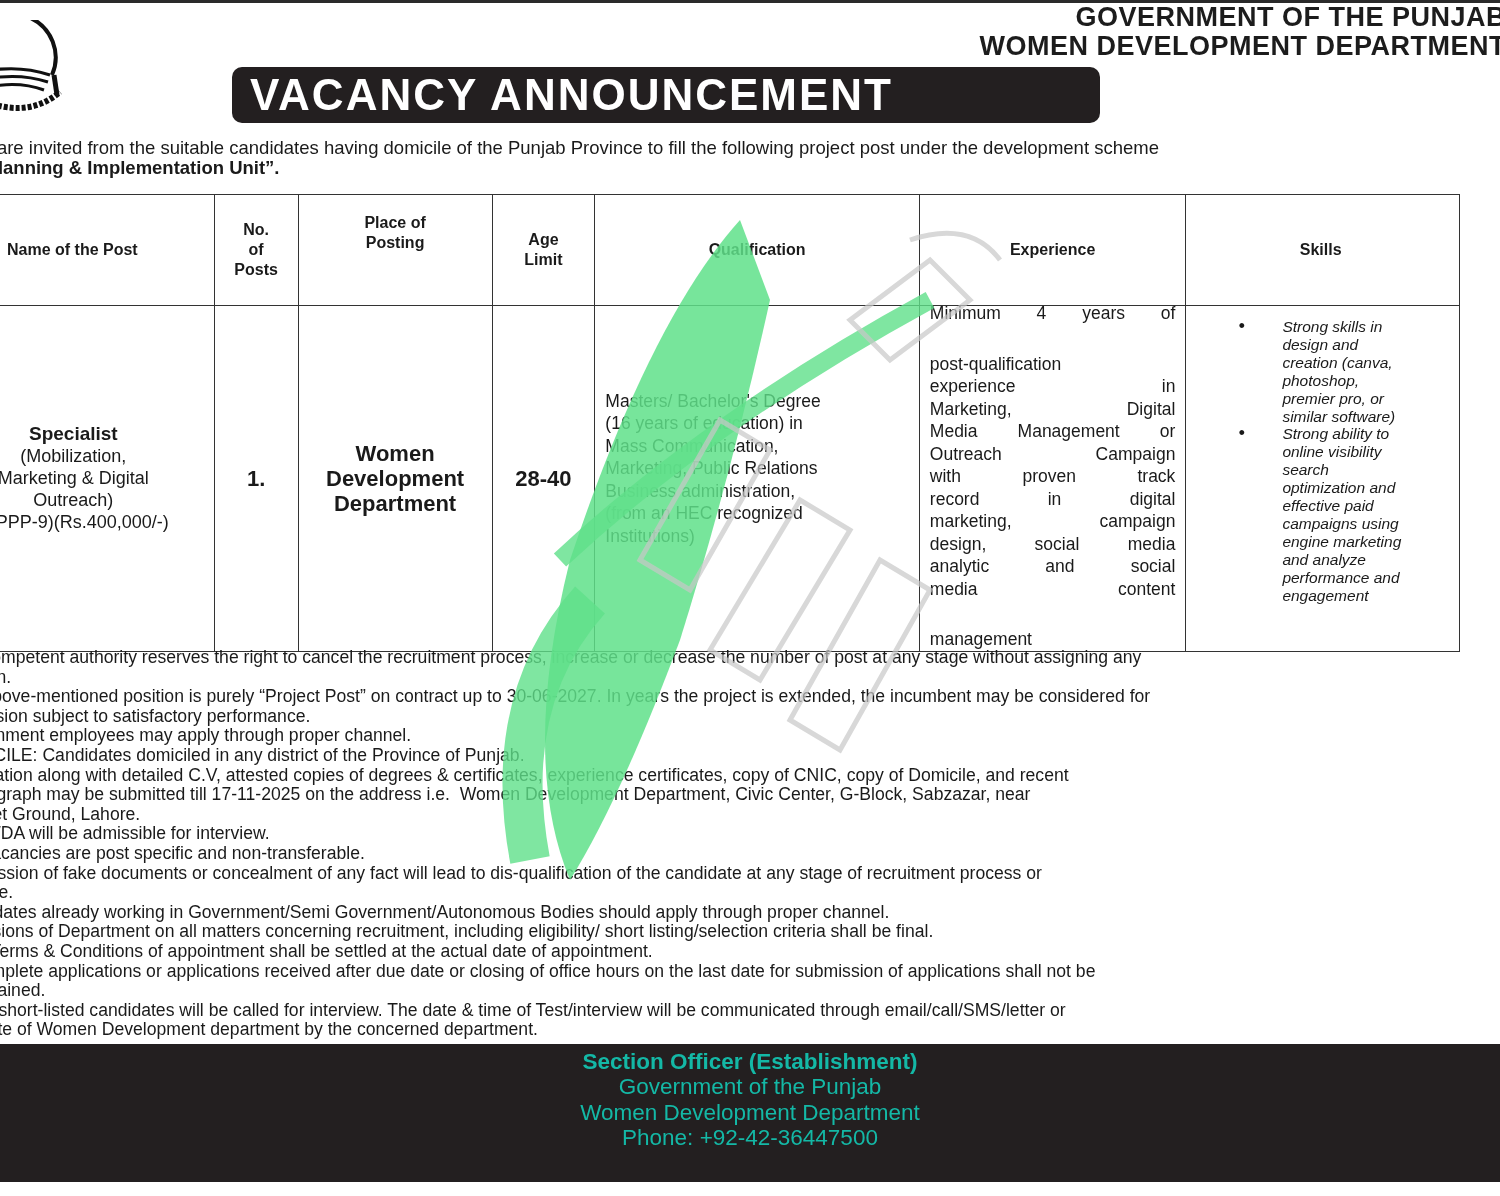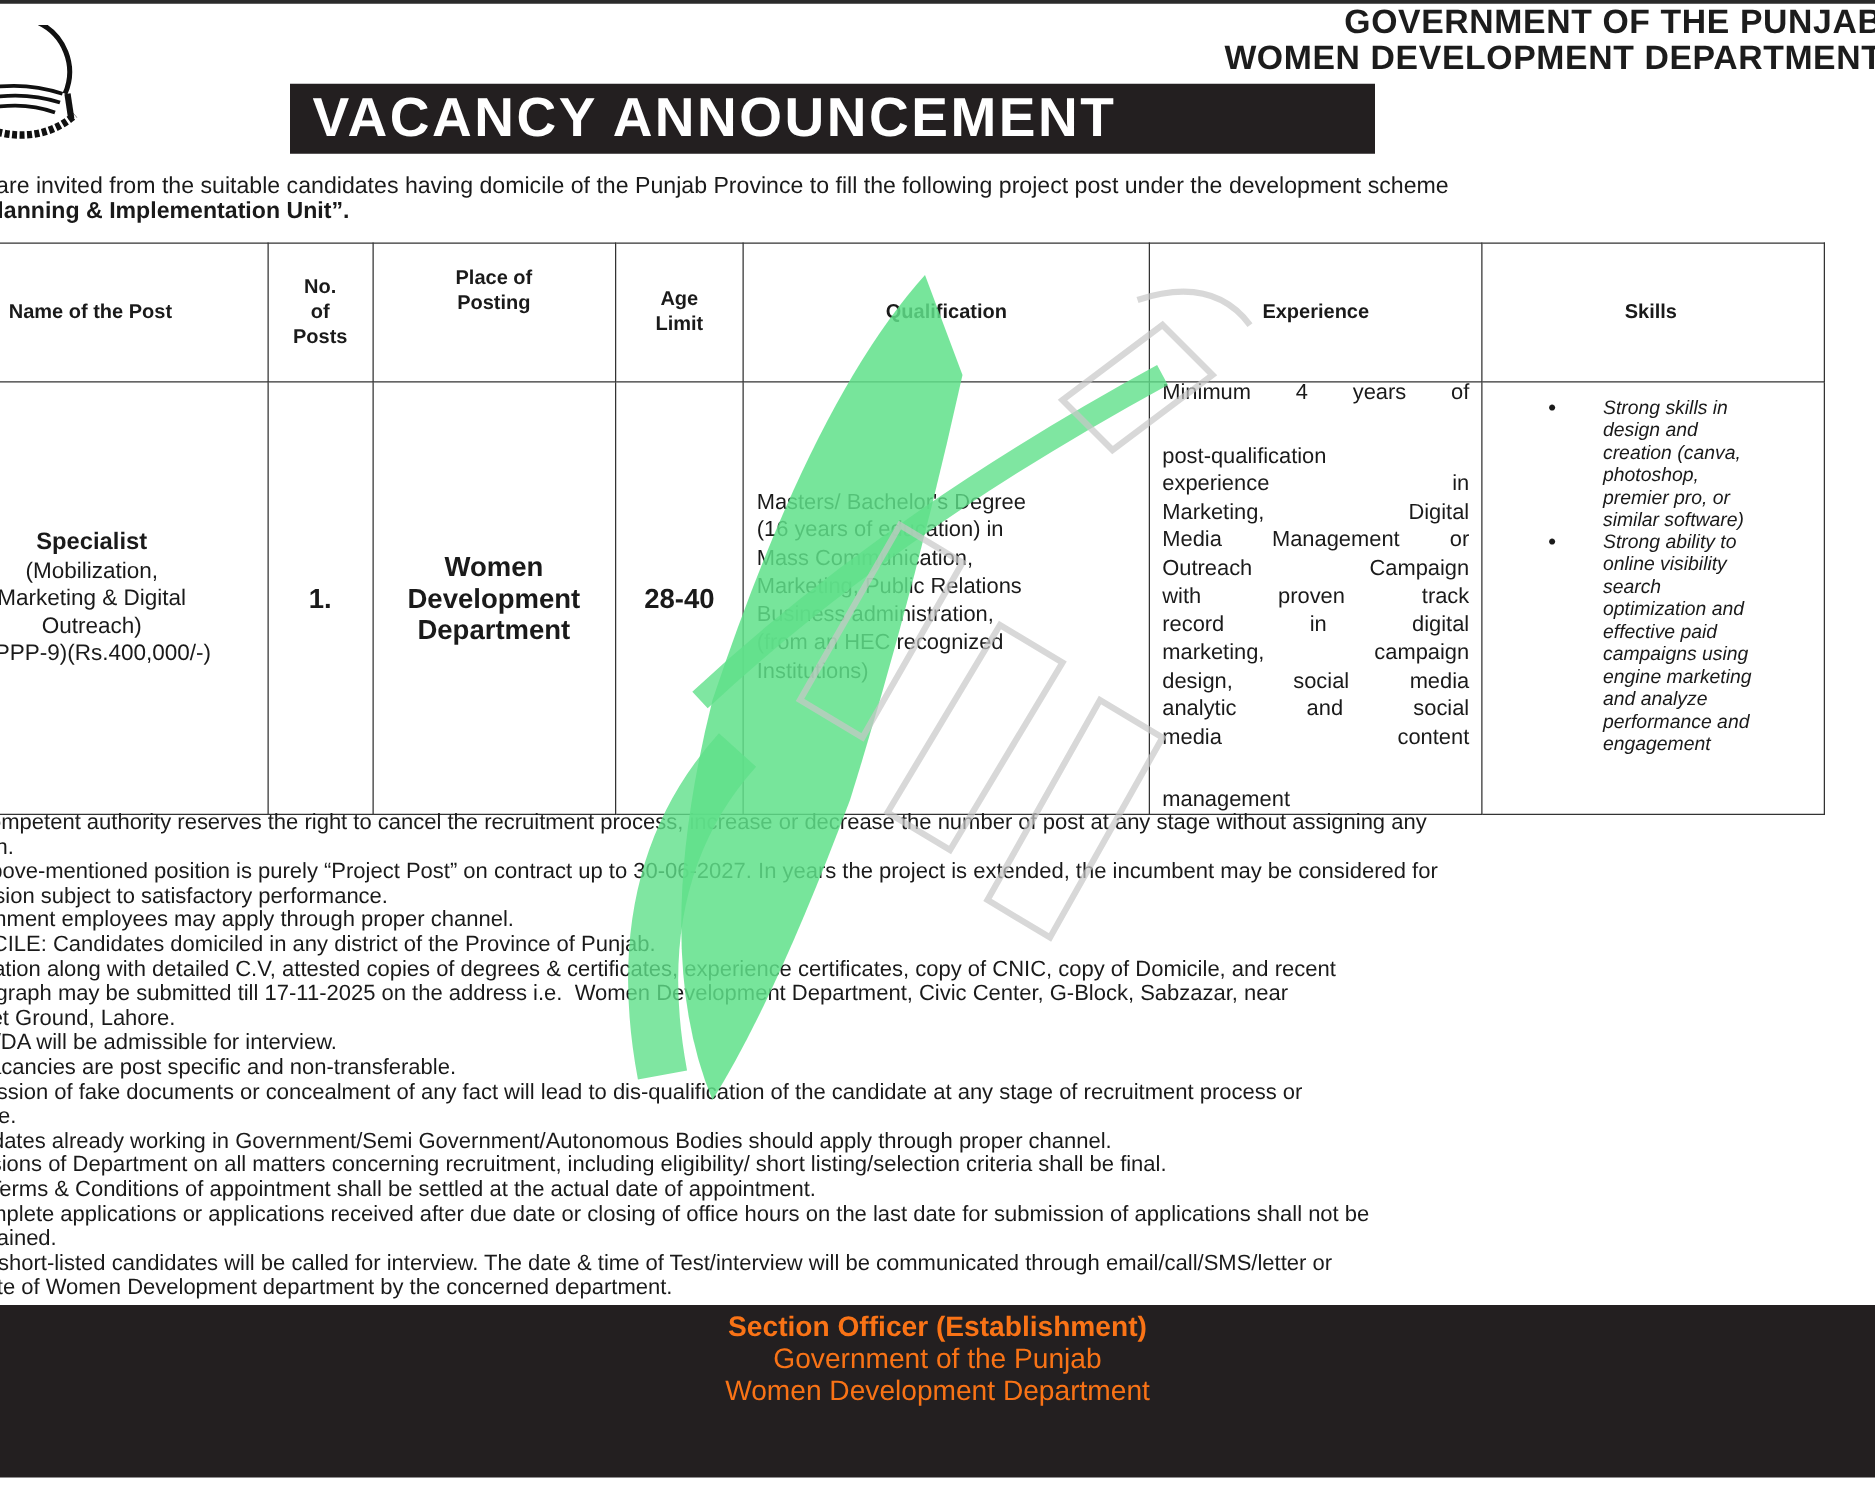--- a/index.html
+++ b/index.html
@@ -10,21 +10,21 @@
   }
   .abs { position:absolute; }
   .topline { left:0; top:0; width:1500px; height:3px; background:#2a2a2a; }
   .logo { left:-38px; top:20px; width:100px; height:100px; }
   .hdr { right:-6px; font-weight:bold; font-size:27px; letter-spacing:0.5px; white-space:nowrap; color:#1c1c1c; }
   .hdr1 { top:2px; }
   .hdr2 { top:31px; }
   .banner {
     left:232px; top:67px; width:868px; height:56px; background:#231f20;
     color:#fff; font-weight:bold; font-size:44px; letter-spacing:2px;
-    display:flex; align-items:center; padding-left:18px; box-sizing:border-box; white-space:nowrap;
+    display:flex; align-items:center; padding-left:18px; box-sizing:border-box; white-space:nowrap;border-radius:10px;
   }
   .intro { left:-4px; top:138px; font-size:18.5px; line-height:20px; white-space:nowrap; }
 
   table.vac {
     position:absolute; left:-40px; top:194px; border-collapse:collapse;
     font-size:17px;
   }
   table.vac td, table.vac th { border:1.5px solid #333; vertical-align:middle; padding:0; }
   table.vac th { font-weight:bold; font-size:16px; text-align:center; height:92px; line-height:20px; }
   table.vac td { height:306px; }
@@ -44,21 +44,21 @@
   .exp-text span.last { text-align-last:left;margin-top:28px; }
   .skills ul { margin:0; padding:0 0 0 0; list-style:none; font-size:15.5px; line-height:17.9px; }
   .skills li { position:relative; padding-left:96px; }
   .skills li::before { content:"\2022"; position:absolute; left:52px; top:0; font-size:18px; }
 
   .notes { left:-4px; top:648px; font-size:17.6px; line-height:19.6px; white-space:nowrap; }
   .notes div { height:19.6px; }
   .notes b { font-weight:normal; }
 
   .footer {
-    left:0; top:1044px; width:1500px; height:138px; background:#231f20; color:#f97316;
+    left:0; top:1044px; width:1500px; height:138px; background:#231f20; color:#14b8a6;
     text-align:center; font-size:22.5px; line-height:25.4px; padding-top:5px; box-sizing:border-box;
   }
   .footer .f-title { font-weight:bold; }
 
   .watermark { left:410px; top:0; width:1100px; height:1196px; pointer-events:none; }
 </style>
 </head>
 <body>
 
 <div class="abs topline"></div>
@@ -198,20 +198,21 @@
   <div>12. Incomplete applications or applications received after due date or closing of office hours on the last date for submission of applications shall not be</div>
   <div style="white-space:pre;">     entertained.</div>
   <div>13. Only short-listed candidates will be called for interview. The date &amp; time of Test/interview will be communicated through email/call/SMS/letter or</div>
   <div style="white-space:pre;">     website of Women Development department by the concerned department.</div>
 </div>
 
 <div class="abs footer">
   <div class="f-title">Section Officer (Establishment)</div>
   <div>Government of the Punjab</div>
   <div>Women Development Department</div>
+  <div>Phone: +92-42-36447500</div>
 </div>
 
 <svg class="abs watermark" viewBox="0 0 1100 1196">
   <path d="M330 220 Q240 320 160 560 Q110 760 160 880 Q210 800 270 640 Q320 480 360 300 Z" fill="#5fe08a" opacity="0.85"></path>
   <path d="M150 560 Q300 420 520 300" fill="none" stroke="#5fe08a" stroke-width="18" opacity="0.8"></path>
   <path d="M180 600 Q90 700 120 860" fill="none" stroke="#5fe08a" stroke-width="40" opacity="0.8"></path>
   <g fill="none" stroke="#c8c8c8" stroke-width="5" opacity="0.7">
     <path d="M230 560 L310 420 L360 450 L280 590 Z"></path>
     <path d="M300 650 L390 500 L440 530 L350 680 Z"></path>
     <path d="M380 720 L470 560 L520 590 L430 750 Z"></path>

